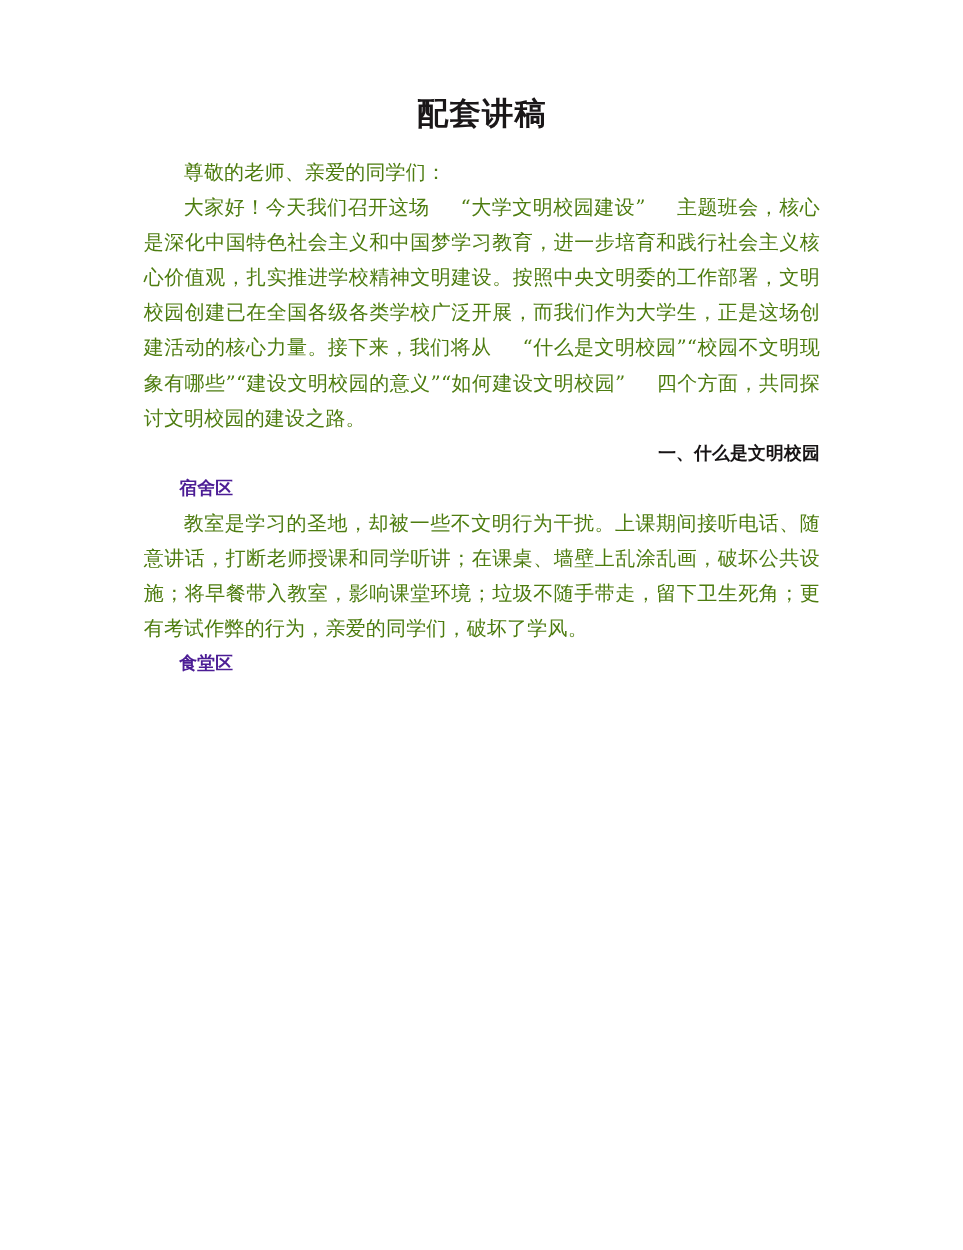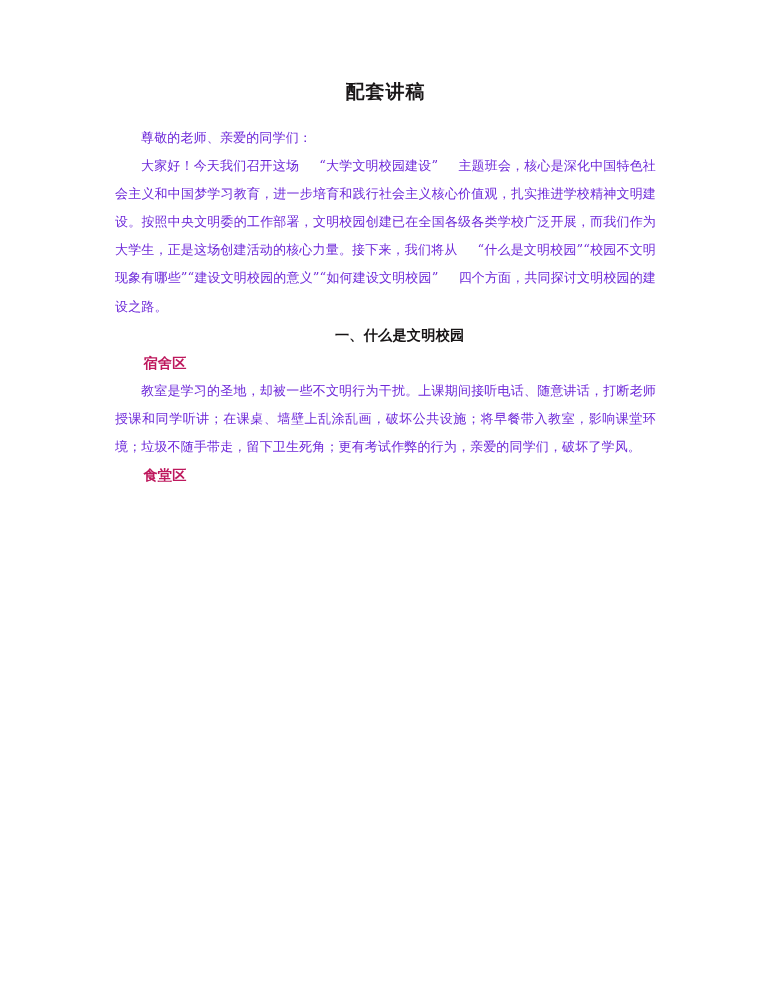--- a/index.html
+++ b/index.html
@@ -27,60 +27,60 @@
   }
 
   .doc-body {
     position: absolute;
     left: 115px;
     top: 74px;
     width: 541px;
   }
 
   .doc-title {
-    font-size: 19px;
+    font-size: 25px;
     font-weight: bold;
     text-align: center;
     line-height: 34px;
     letter-spacing: 1px;
     margin: 0 0 16px 0;
     color: #1a1718;
     font-family: "DejaVu Serif", "Liberation Serif", serif;
   }
 
   .para {
-    font-size: 13px;
+    font-size: 16px;
     line-height: 28.1px;
     text-align: justify;
     text-justify: inter-ideograph;
     text-indent: 2em;
     margin: 0;
-    color: #6d28d9;
+    color: #4d7c0f;
     letter-spacing: 0.15px;
     font-weight: normal;
   }
 
   .heading {
     font-size: 14.2px;
     line-height: 28.1px;
     text-indent: 2em;
     margin: 0;
     font-weight: bold;
     color: #171415;
     letter-spacing: 0.2px;
-    text-align: center;
+    text-align: right;
   }
 
   .subheading {
     font-size: 14.2px;
     line-height: 28.1px;
     text-indent: 2em;
     margin: 0;
     font-weight: bold;
-    color: #be185d;
+    color: #4c1d95;
     letter-spacing: 0.2px;
     text-align: left;
   }
   .gap-m { display: inline-block; width: 1.55em; }
 </style>
 </head>
 <body>
 
 <div class="page">
   <div class="doc-body">

